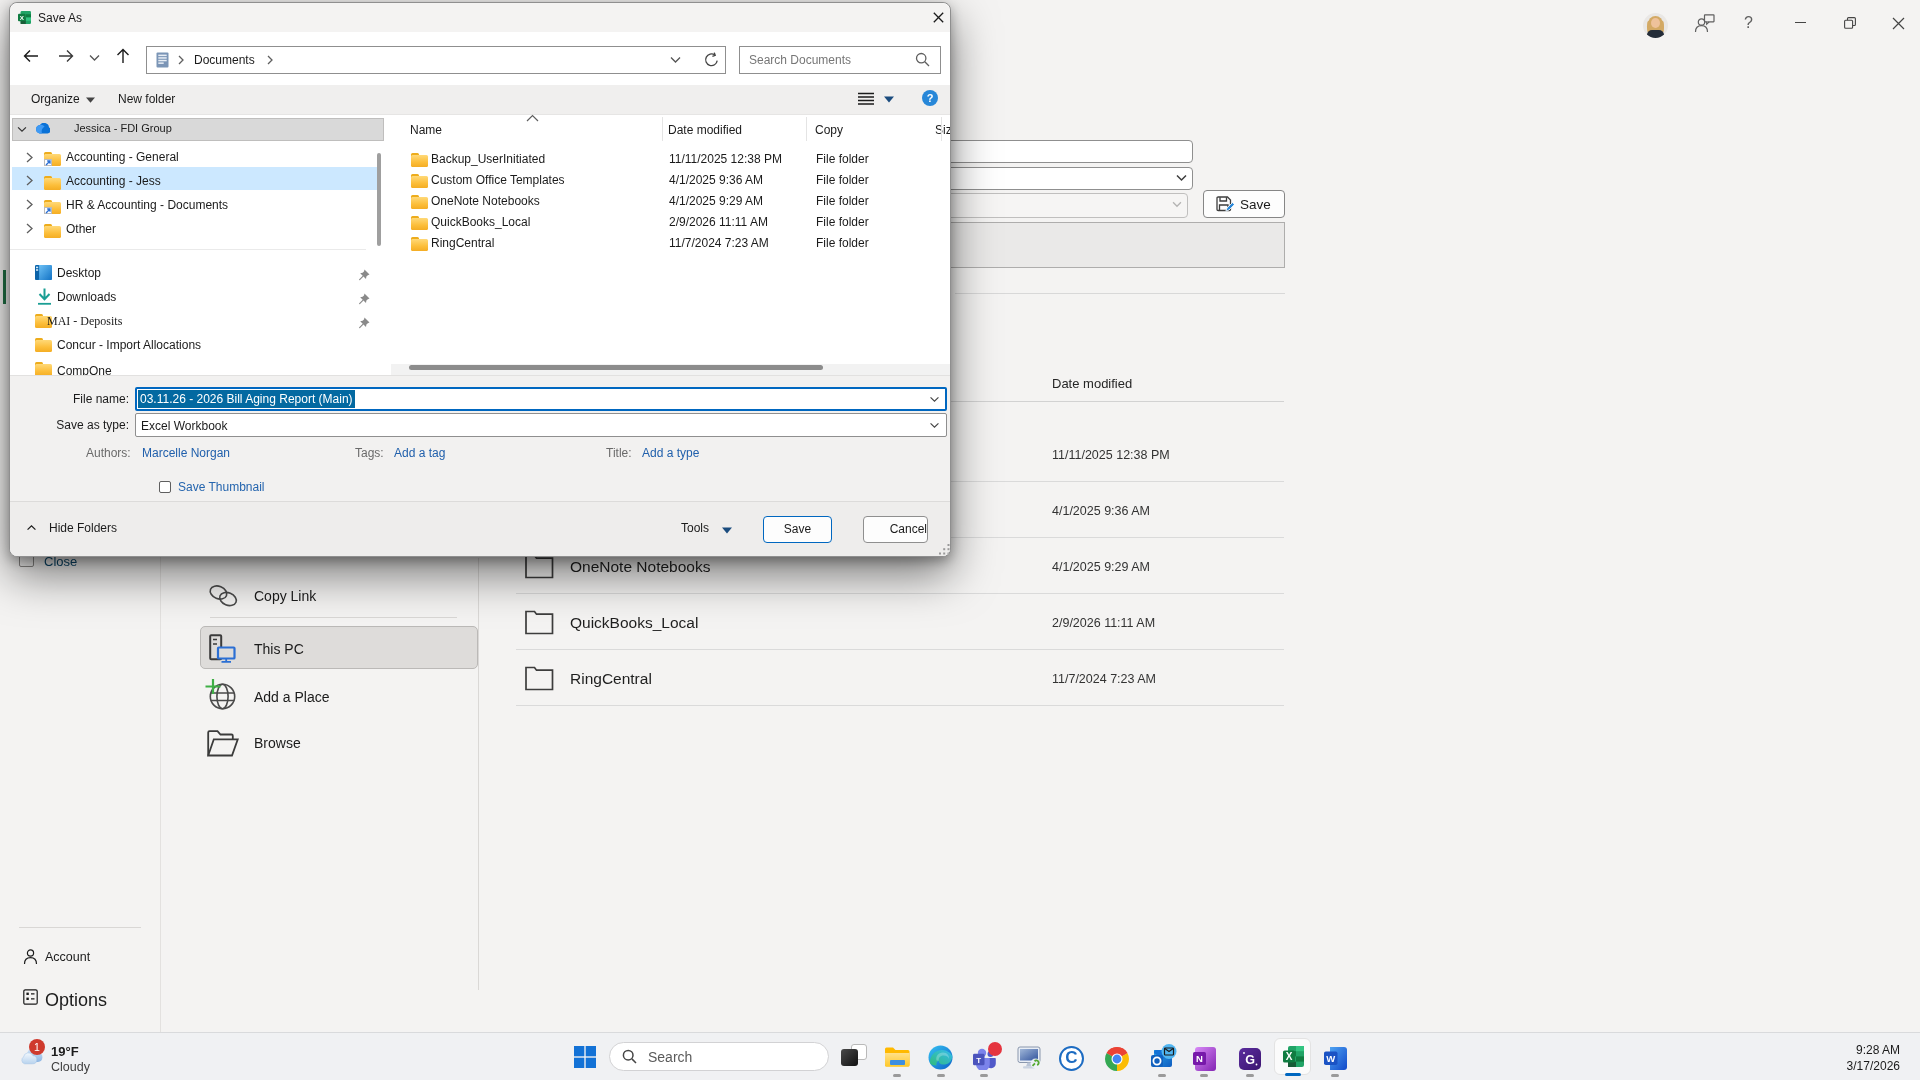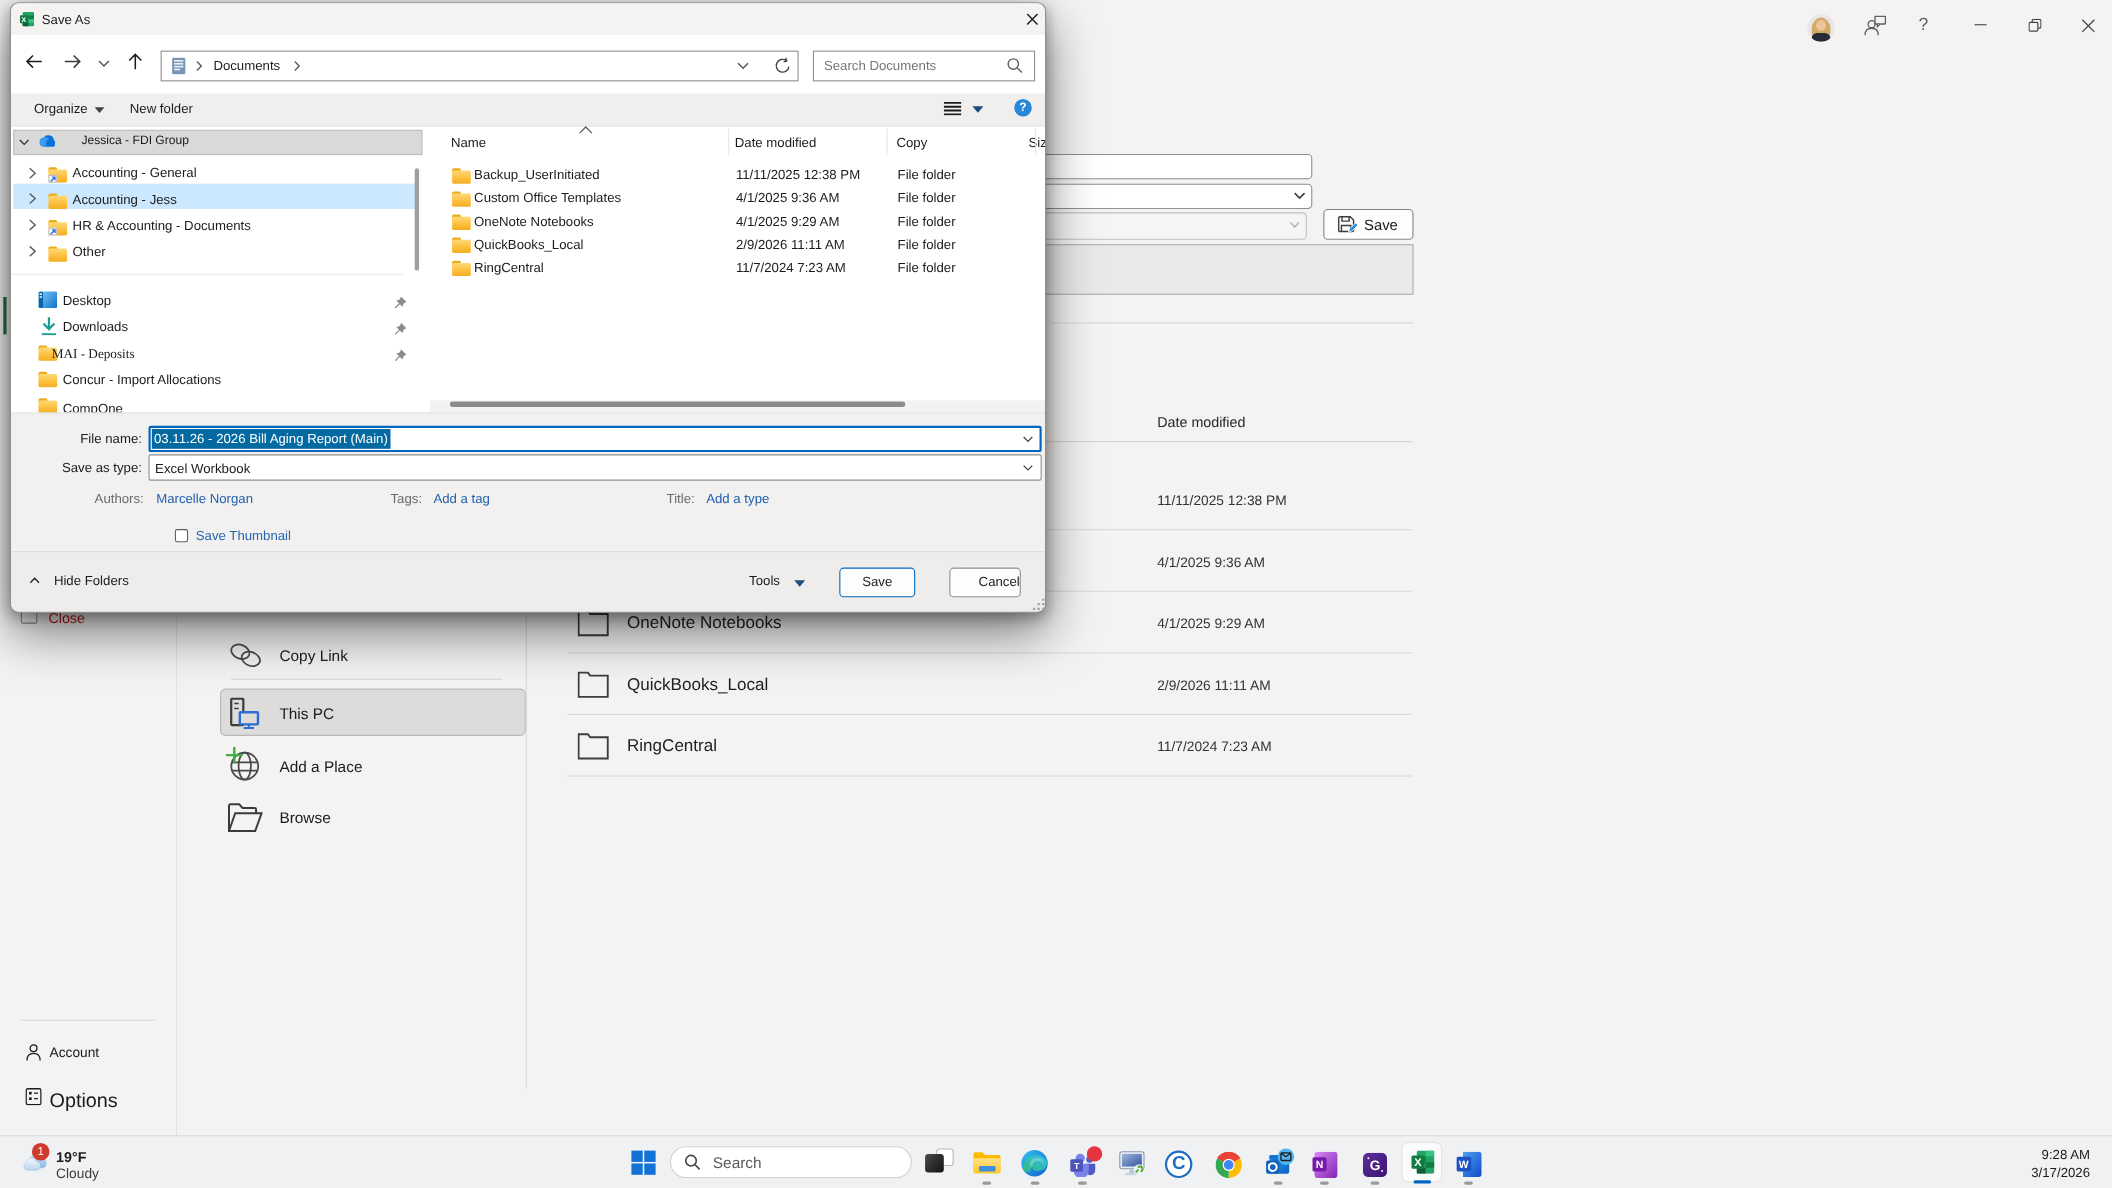--- a/index.html
+++ b/index.html
@@ -54,21 +54,21 @@
   </svg>
   <svg class="abs" style="left:1892px;top:17px" width="13" height="13" viewBox="0 0 13 13" fill="none" stroke="#454545" stroke-width="1.2">
     <path d="M1 1 L12 12 M12 1 L1 12"></path>
   </svg>
 
   <div class="abs" style="left:3px;top:270px;width:3px;height:34px;background:#217346;"></div>
 
   <div class="abs" style="left:160px;top:46px;width:1px;height:986px;background:#e3e1df;"></div>
 
   <div class="abs" style="left:19px;top:552px;width:15px;height:15px;border:1.5px solid #8d8b89;border-radius:2px;background:#f4f3f2;"></div>
-  <div class="abs" style="left:44px;top:554px;font-size:13px;color:#b91c1c;">Close</div>
+  <div class="abs" style="left:44px;top:554px;font-size:13px;color:#0c4a6e;">Close</div>
   <div class="abs grey-sep" style="left:19px;top:927px;width:122px;height:1px;"></div>
   <svg class="abs" style="left:22px;top:948px" width="17" height="17" viewBox="0 0 17 17" fill="none" stroke="#1b1b1b" stroke-width="1.2">
     <circle cx="8.5" cy="5" r="3.1"></circle>
     <path d="M2.5 16 C2.5 11.5 5 9.6 8.5 9.6 C12 9.6 14.5 11.5 14.5 16"></path>
   </svg>
   <div class="abs" style="left:45px;top:950px;font-size:12.5px;">Account</div>
   <svg class="abs" style="left:23px;top:989px" width="15" height="16" viewBox="0 0 15 16" fill="none" stroke="#1b1b1b" stroke-width="1.2">
     <rect x="0.8" y="0.8" width="13.4" height="14.4" rx="1.5"></rect>
     <rect x="3.4" y="3.6" width="2.4" height="2.4" fill="#1b1b1b" stroke="none"></rect>
     <rect x="3.4" y="8.6" width="2.4" height="2.4" fill="#1b1b1b" stroke="none"></rect>

